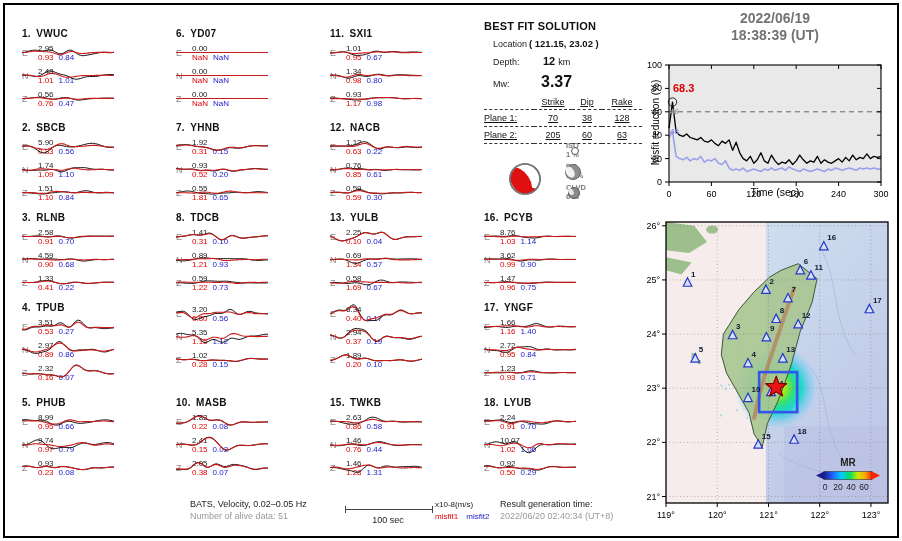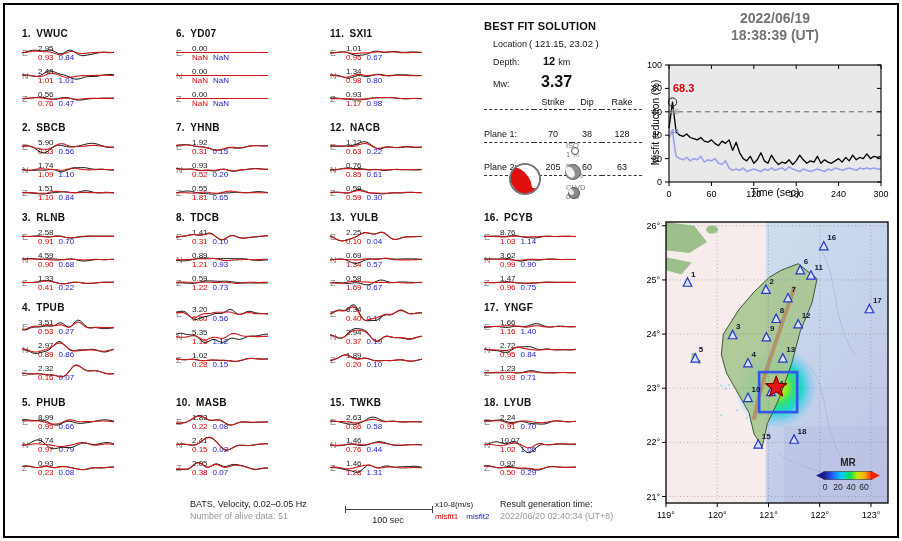--- a/index.html
+++ b/index.html
@@ -14,31 +14,31 @@
   .wavesvg{width:92px;height:23px;display:block;}
   .nums{margin-left:2px;font-size:8px;line-height:9px;white-space:nowrap;}
   .amp{color:#1a1a1a;}
   .m1{color:#e00000;}
   .m2{color:#2020cc;margin-left:5px;}
   
   .sol{position:absolute;left:484px;top:20px;width:162px;font-size:9px;color:#111;}
   .sol-title{font-size:11px;font-weight:bold;margin-bottom:6px;letter-spacing:.2px;}
   .sol-row{display:flex;align-items:baseline;margin-bottom:6px;}
   .sol-lab{width:36px;color:#222;padding-left:9px;}
-  .loc-val{font-weight:normal;font-size:9.5px;}
+  .loc-val{font-weight:bold;font-size:9.5px;}
   .depth-num{font-weight:bold;font-size:11px;margin-left:14px;}
   .depth-unit{margin-left:3px;}
   .mw-val{font-weight:bold;font-size:16px;margin-left:12px;}
-  .sol-table{display:grid;grid-template-columns:50px 38px 30px 40px;row-gap:16px;}
+  .sol-table{display:grid;grid-template-columns:50px 38px 30px 40px;row-gap:0;text-decoration:underline;}
   .sol-th{font-size:9px;text-align:center;padding-bottom:2px;}
   .sol-cell{font-size:9px;padding:3px 0 3px;text-align:center;border-bottom:1px dashed #333;}
   .sol-cell.lab{text-align:left;}
   .hdr-dash{border-bottom:1px dashed #333;}
   .decomp{position:absolute;left:562px;top:142px;}
-  .decomp-row{display:flex;align-items:center;margin-bottom:4px;}
+  .decomp-row{display:flex;align-items:center;margin-bottom:4px;font-weight:bold;}
   .decomp-txt{font-size:7.5px;color:#777;line-height:8.5px;margin-left:4px;}
   
   .chart-title{position:absolute;left:655px;top:10px;width:240px;text-align:center;
                font-size:14px;font-weight:bold;line-height:17px;color:#737373;}
   .ylabel{position:absolute;left:580px;top:117px;width:150px;text-align:center;
           transform:rotate(-90deg);font-size:10px;color:#000;}
   .xlabel{position:absolute;left:700px;top:186px;width:150px;text-align:center;font-size:10.5px;color:#000;}
   
   .foot1{position:absolute;left:190px;top:499px;font-size:9px;color:#222;}
   .foot2{position:absolute;left:190px;top:511px;font-size:9px;color:#999;}

